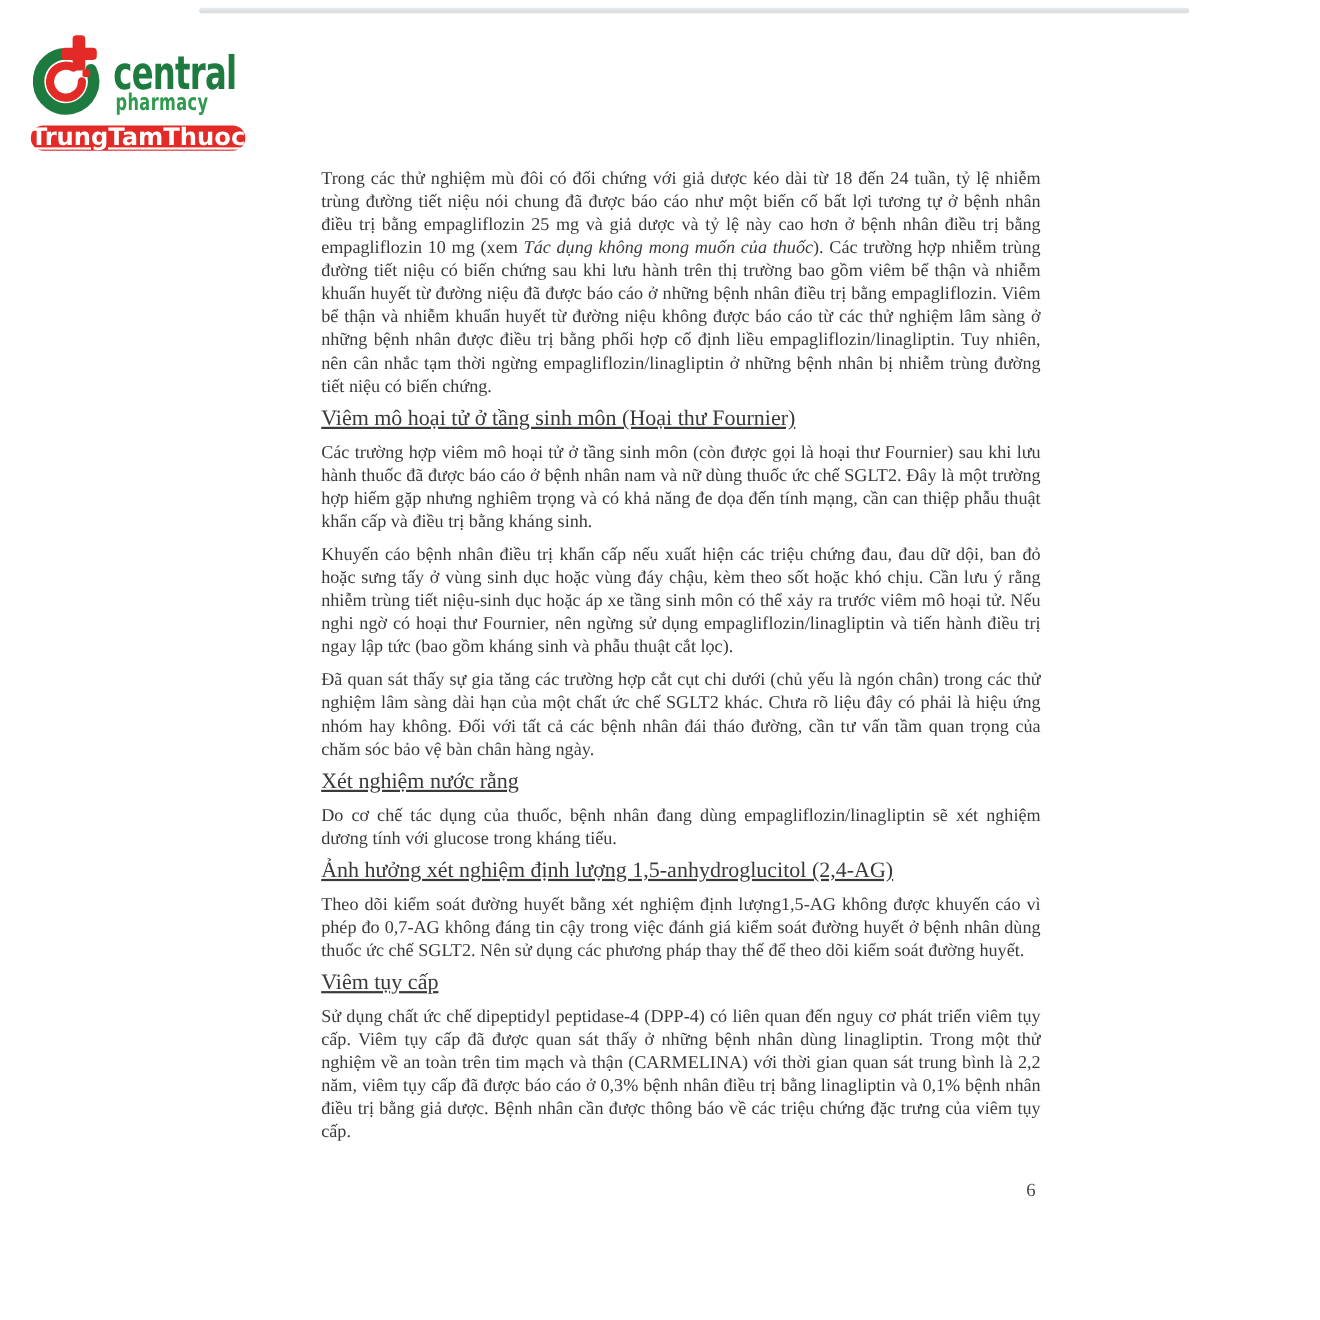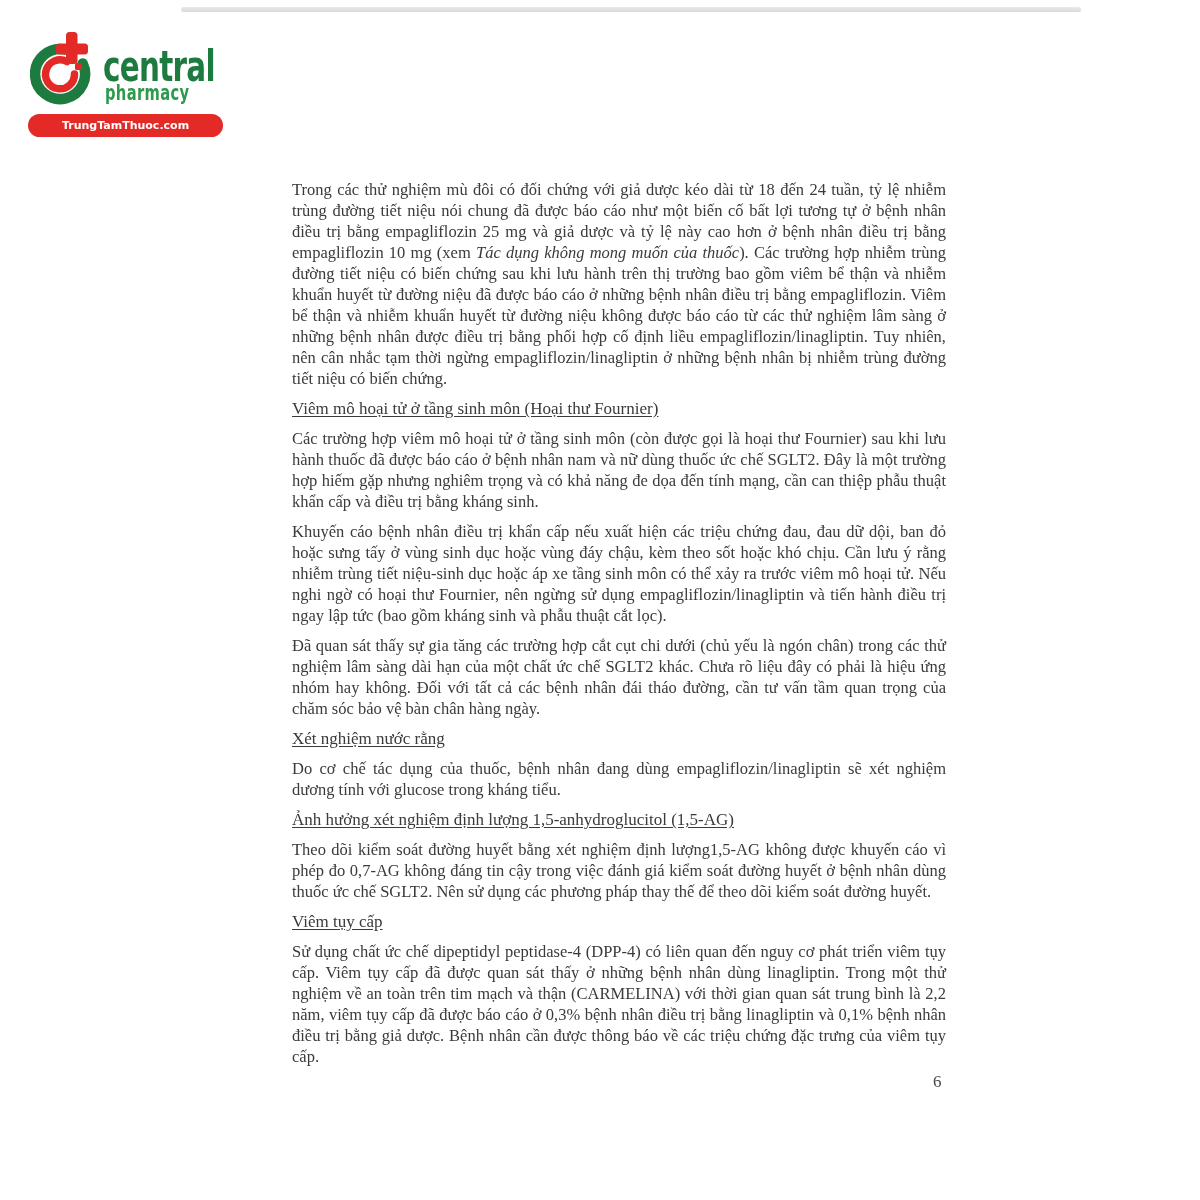--- a/index.html
+++ b/index.html
@@ -47,41 +47,41 @@
     line-height: 1;
   }
   .logo-badge {
     position: absolute; left: 0px; top: 84px;
     width: 195px; height: 23px;
     background: #e42a26;
     border-radius: 13px;
     color: #ffffff;
     font-family: "DejaVu Sans", sans-serif;
     font-weight: bold;
-    font-size: 11px;
+    font-size: 22px;
     line-height: 23px;
     text-align: center;
     letter-spacing: 0px;
+    text-decoration: underline;
   }
   
   .content {
     position: absolute;
     left: 292px;
     top: 151px;
     width: 654px;
     color: #3a3a3a;
     font-size: 16.5px;
     line-height: 21px;
     text-align: justify;
-    margin-top: 28px;
   }
   .content p { margin: 0 0 9px 0; }
   .content h3 {
     margin: 1px 0 9px 0;
-    font-size: 17px;
+    font-size: 20px;
     font-weight: normal;
     text-decoration: underline;
     text-underline-offset: 2px;
   }
   .content em { font-style: italic; }
   .page-number {
     position: absolute;
     left: 933px;
     top: 1072px;
     font-size: 17px;
@@ -115,20 +115,20 @@
 
   <h3>Viêm mô hoại tử ở tầng sinh môn (Hoại thư Fournier)</h3>
   <p>Các trường hợp viêm mô hoại tử ở tầng sinh môn (còn được gọi là hoại thư Fournier) sau khi lưu hành thuốc đã được báo cáo ở bệnh nhân nam và nữ dùng thuốc ức chế SGLT2. Đây là một trường hợp hiếm gặp nhưng nghiêm trọng và có khả năng đe dọa đến tính mạng, cần can thiệp phẫu thuật khẩn cấp và điều trị bằng kháng sinh.</p>
   <p>Khuyến cáo bệnh nhân điều trị khẩn cấp nếu xuất hiện các triệu chứng đau, đau dữ dội, ban đỏ hoặc sưng tấy ở vùng sinh dục hoặc vùng đáy chậu, kèm theo sốt hoặc khó chịu. Cần lưu ý rằng nhiễm trùng tiết niệu-sinh dục hoặc áp xe tầng sinh môn có thể xảy ra trước viêm mô hoại tử. Nếu nghi ngờ có hoại thư Fournier, nên ngừng sử dụng empagliflozin/linagliptin và tiến hành điều trị ngay lập tức (bao gồm kháng sinh và phẫu thuật cắt lọc).</p>
 
   <p>Đã quan sát thấy sự gia tăng các trường hợp cắt cụt chi dưới (chủ yếu là ngón chân) trong các thử nghiệm lâm sàng dài hạn của một chất ức chế SGLT2 khác. Chưa rõ liệu đây có phải là hiệu ứng nhóm hay không. Đối với tất cả các bệnh nhân đái tháo đường, cần tư vấn tầm quan trọng của chăm sóc bảo vệ bàn chân hàng ngày.</p>
 
   <h3>Xét nghiệm nước rằng</h3>
   <p>Do cơ chế tác dụng của thuốc, bệnh nhân đang dùng empagliflozin/linagliptin sẽ xét nghiệm dương tính với glucose trong kháng tiểu.</p>
 
-  <h3>Ảnh hưởng xét nghiệm định lượng 1,5-anhydroglucitol (1,5-AG)</h3>
+  <h3>Ảnh hưởng xét nghiệm định lượng 1,5-anhydroglucitol (2,4-AG)</h3>
   <p>Theo dõi kiểm soát đường huyết bằng xét nghiệm định lượng1,5-AG không được khuyến cáo vì phép đo 0,7-AG không đáng tin cậy trong việc đánh giá kiểm soát đường huyết ở bệnh nhân dùng thuốc ức chế SGLT2. Nên sử dụng các phương pháp thay thế để theo dõi kiểm soát đường huyết.</p>
 
   <h3>Viêm tụy cấp</h3>
   <p>Sử dụng chất ức chế dipeptidyl peptidase-4 (DPP-4) có liên quan đến nguy cơ phát triển viêm tụy cấp. Viêm tụy cấp đã được quan sát thấy ở những bệnh nhân dùng linagliptin. Trong một thử nghiệm về an toàn trên tim mạch và thận (CARMELINA) với thời gian quan sát trung bình là 2,2 năm, viêm tụy cấp đã được báo cáo ở 0,3% bệnh nhân điều trị bằng linagliptin và 0,1% bệnh nhân điều trị bằng giả dược. Bệnh nhân cần được thông báo về các triệu chứng đặc trưng của viêm tụy cấp.</p>
 </main>
 
 <div class="page-number">6</div>
 
 </body></html>

